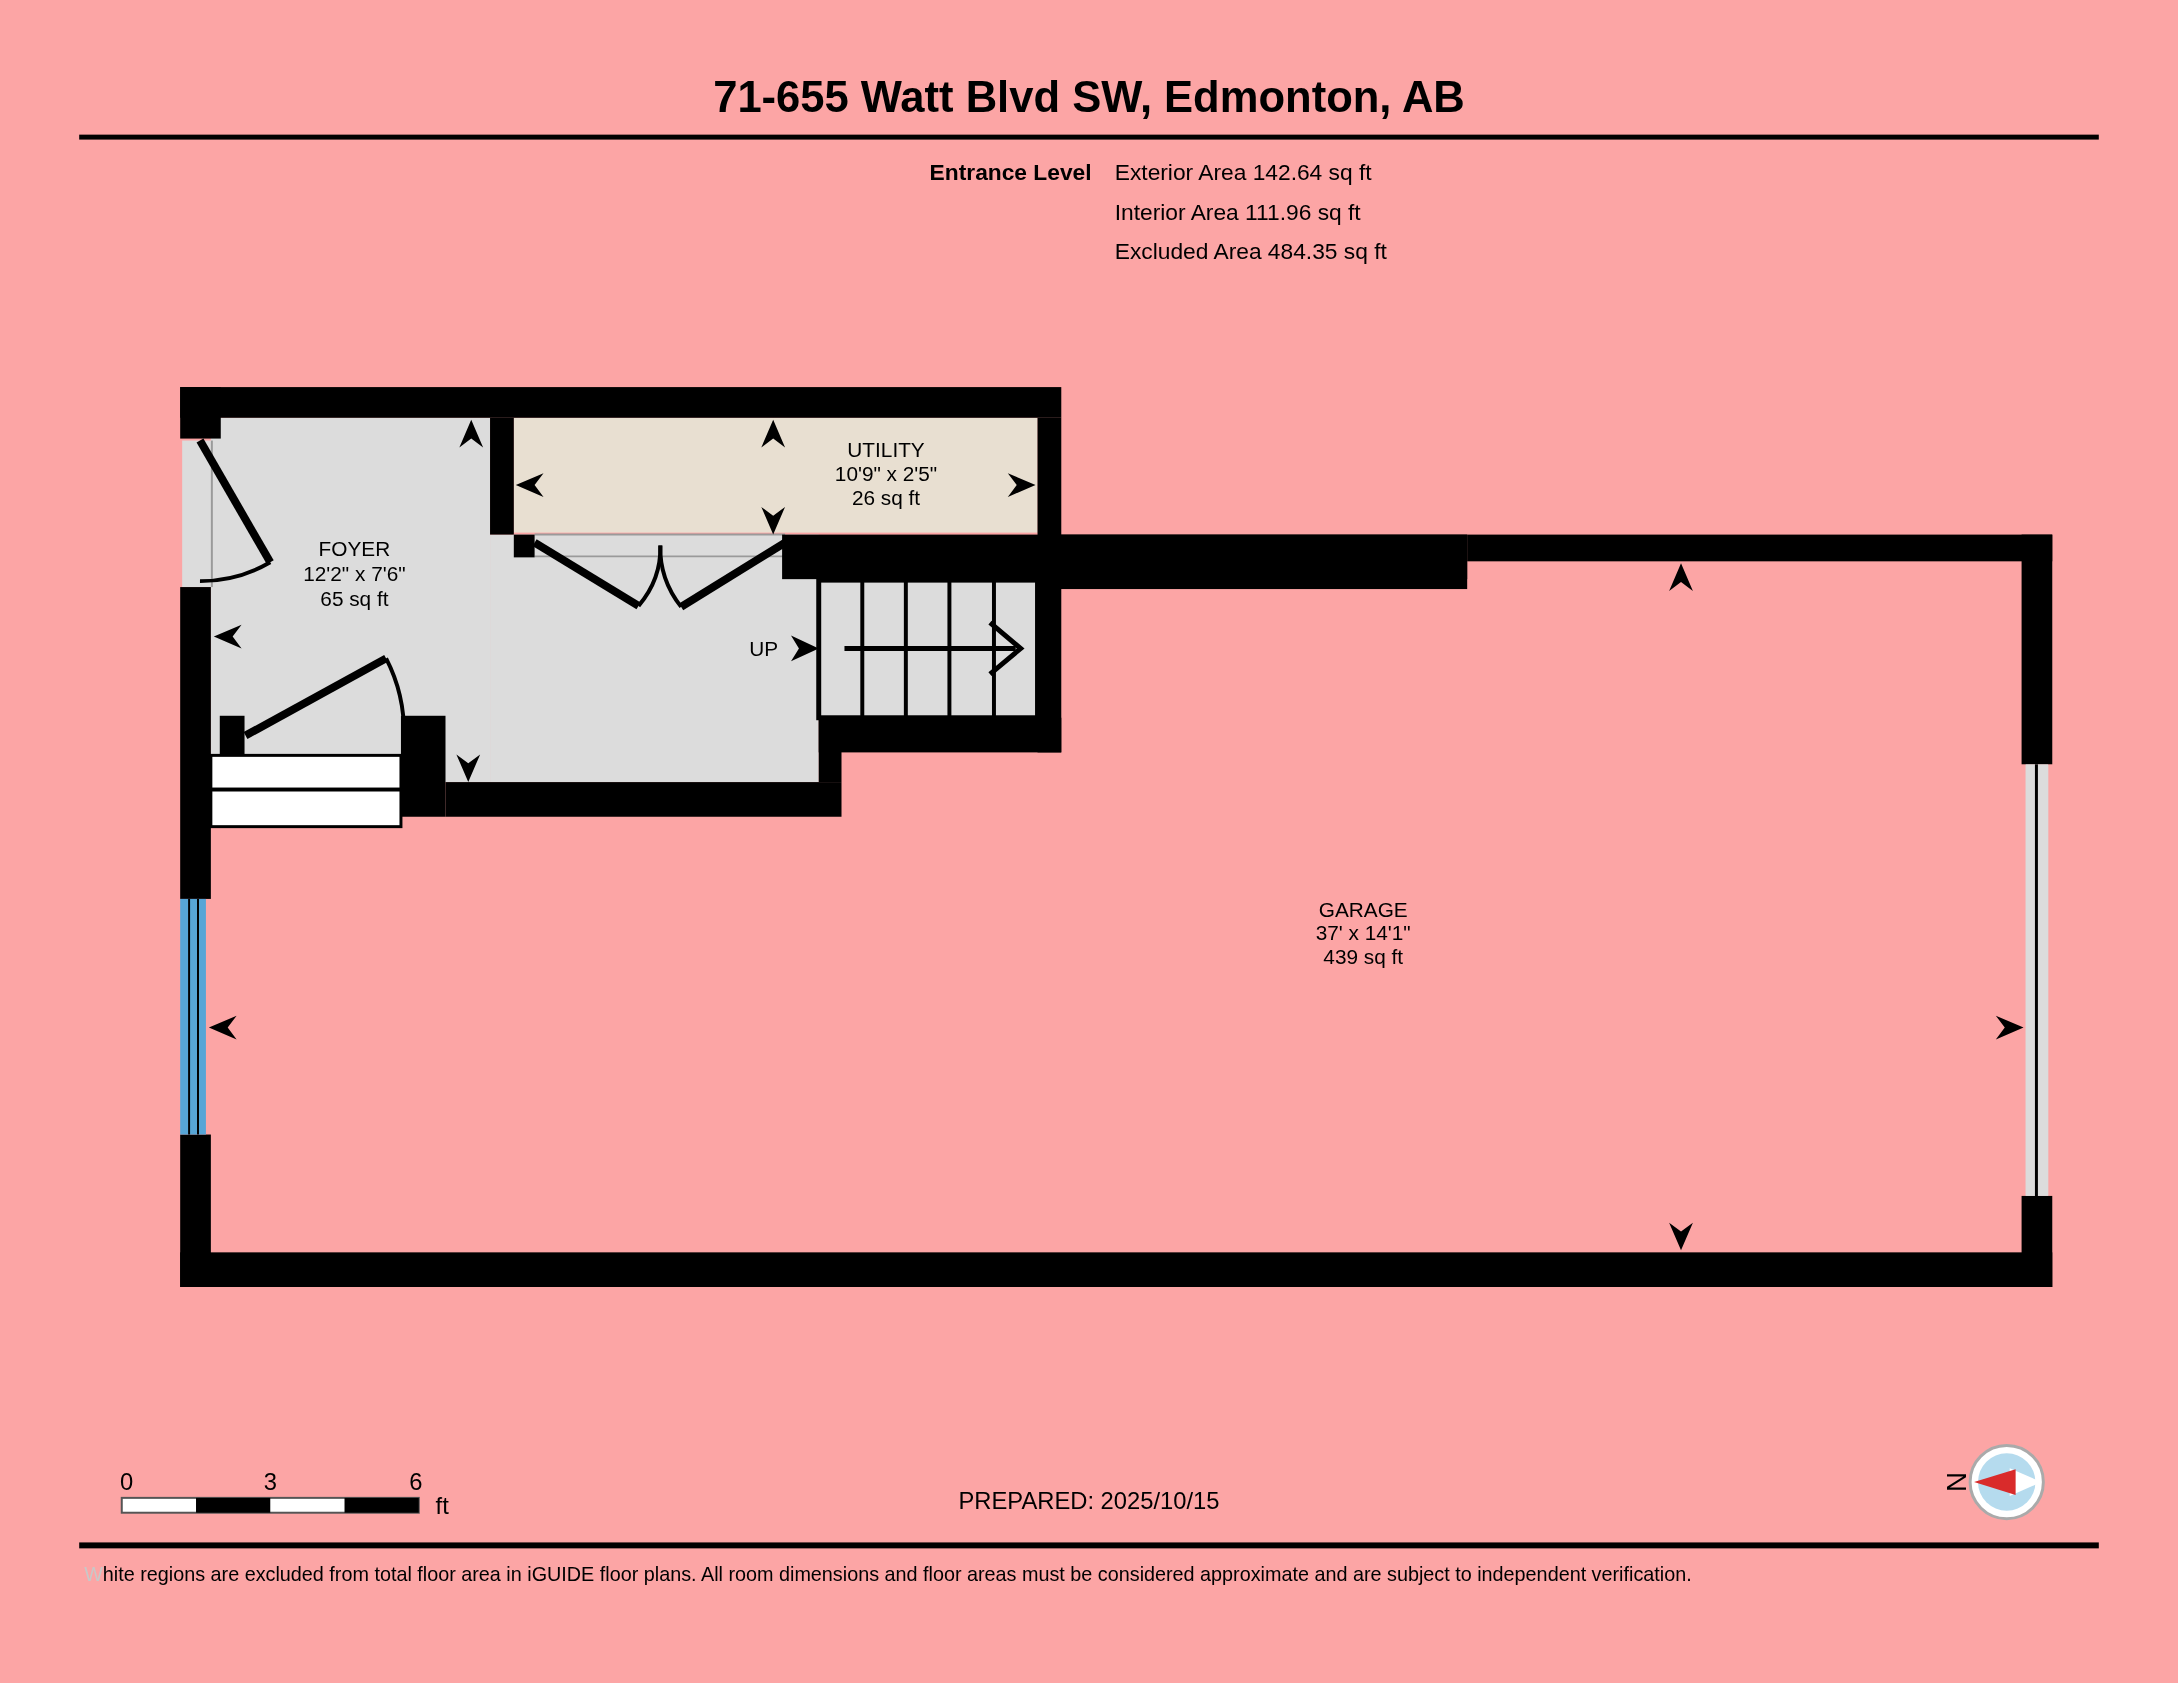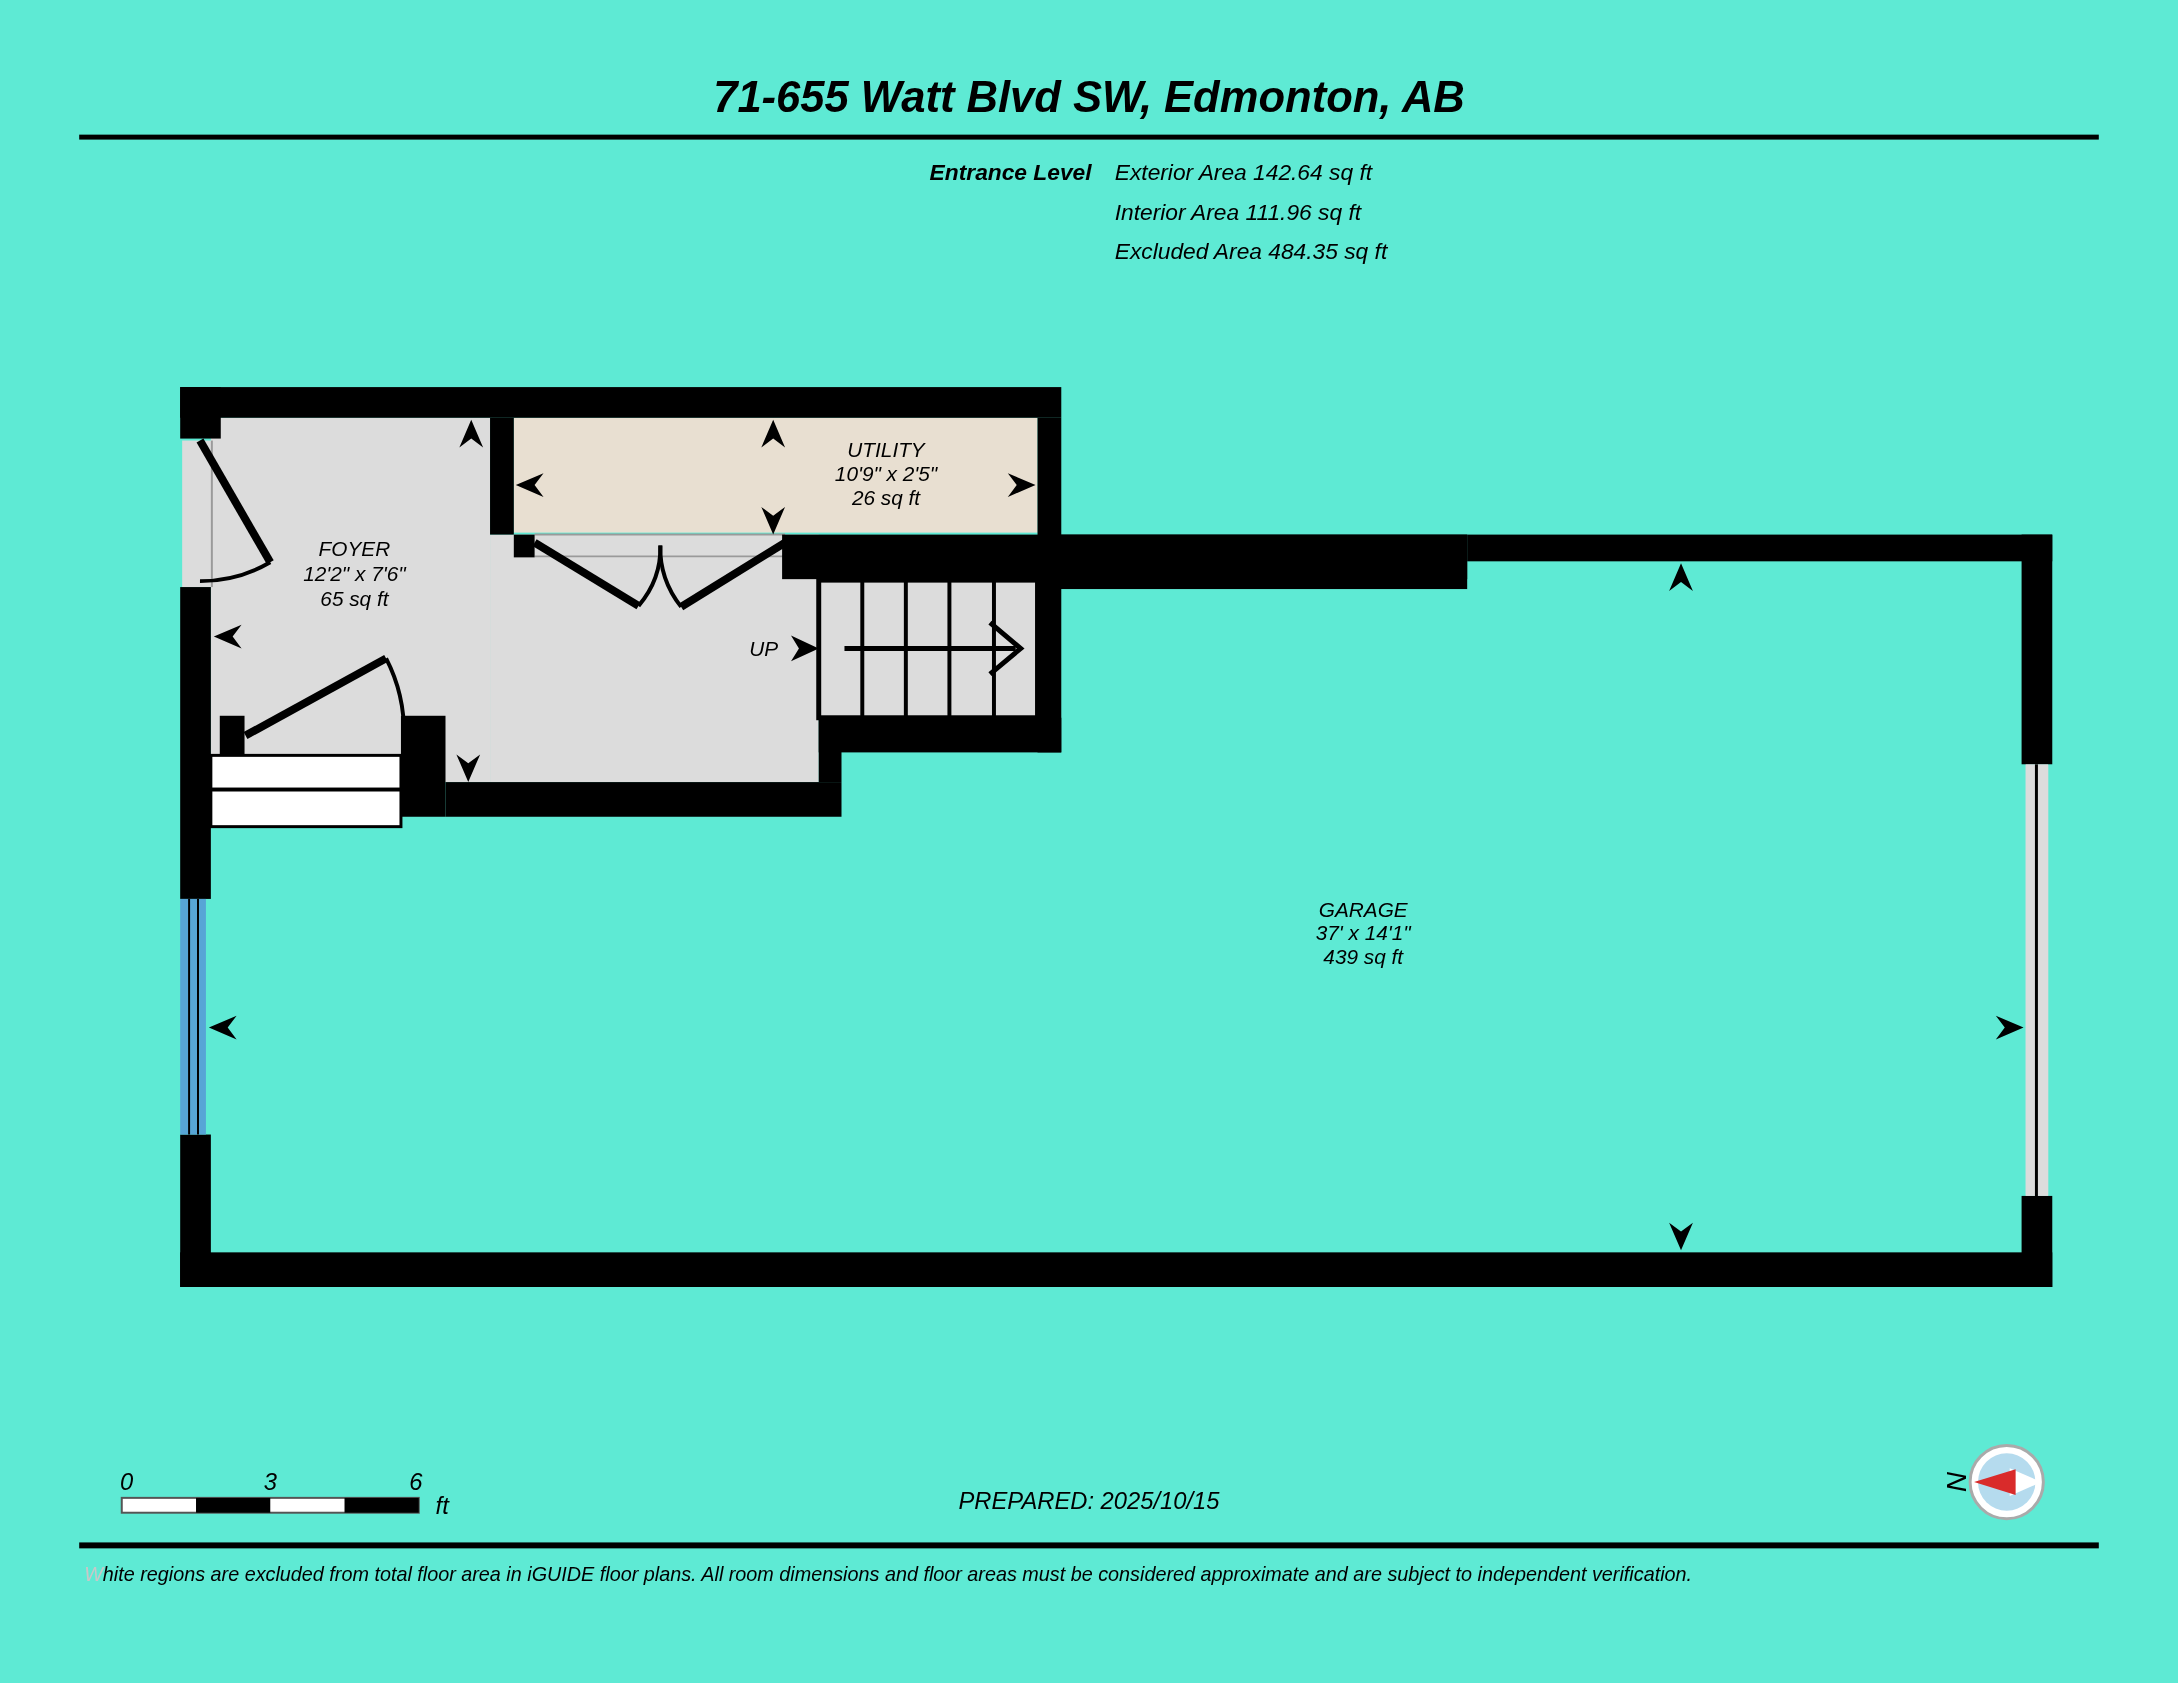--- a/index.html
+++ b/index.html
@@ -1,16 +1,16 @@
 <!DOCTYPE html>
 <html><head>
 <meta charset="utf-8">
 <style>
   html,body{margin:0;padding:0;background:#ffffff;}
-  .page{width:2178px;height:1683px;position:relative;background:#5eead4;font-style:italic;}
+  .page{width:2178px;height:1683px;position:relative;background:#fca5a5;}
   svg text{font-family:"Liberation Sans", sans-serif;fill:#000;}
   .title{font-size:44px;font-weight:bold;}
   .hdr-bold{font-size:23px;font-weight:bold;}
   .hdr{font-size:23px;}
   .room-label{font-size:21px;}
   .up-label{font-size:21px;}
   .scale-num{font-size:24px;}
   .prepared{font-size:24px;}
   .disclaimer{font-size:20px;}
   .north{font-size:28px;}

